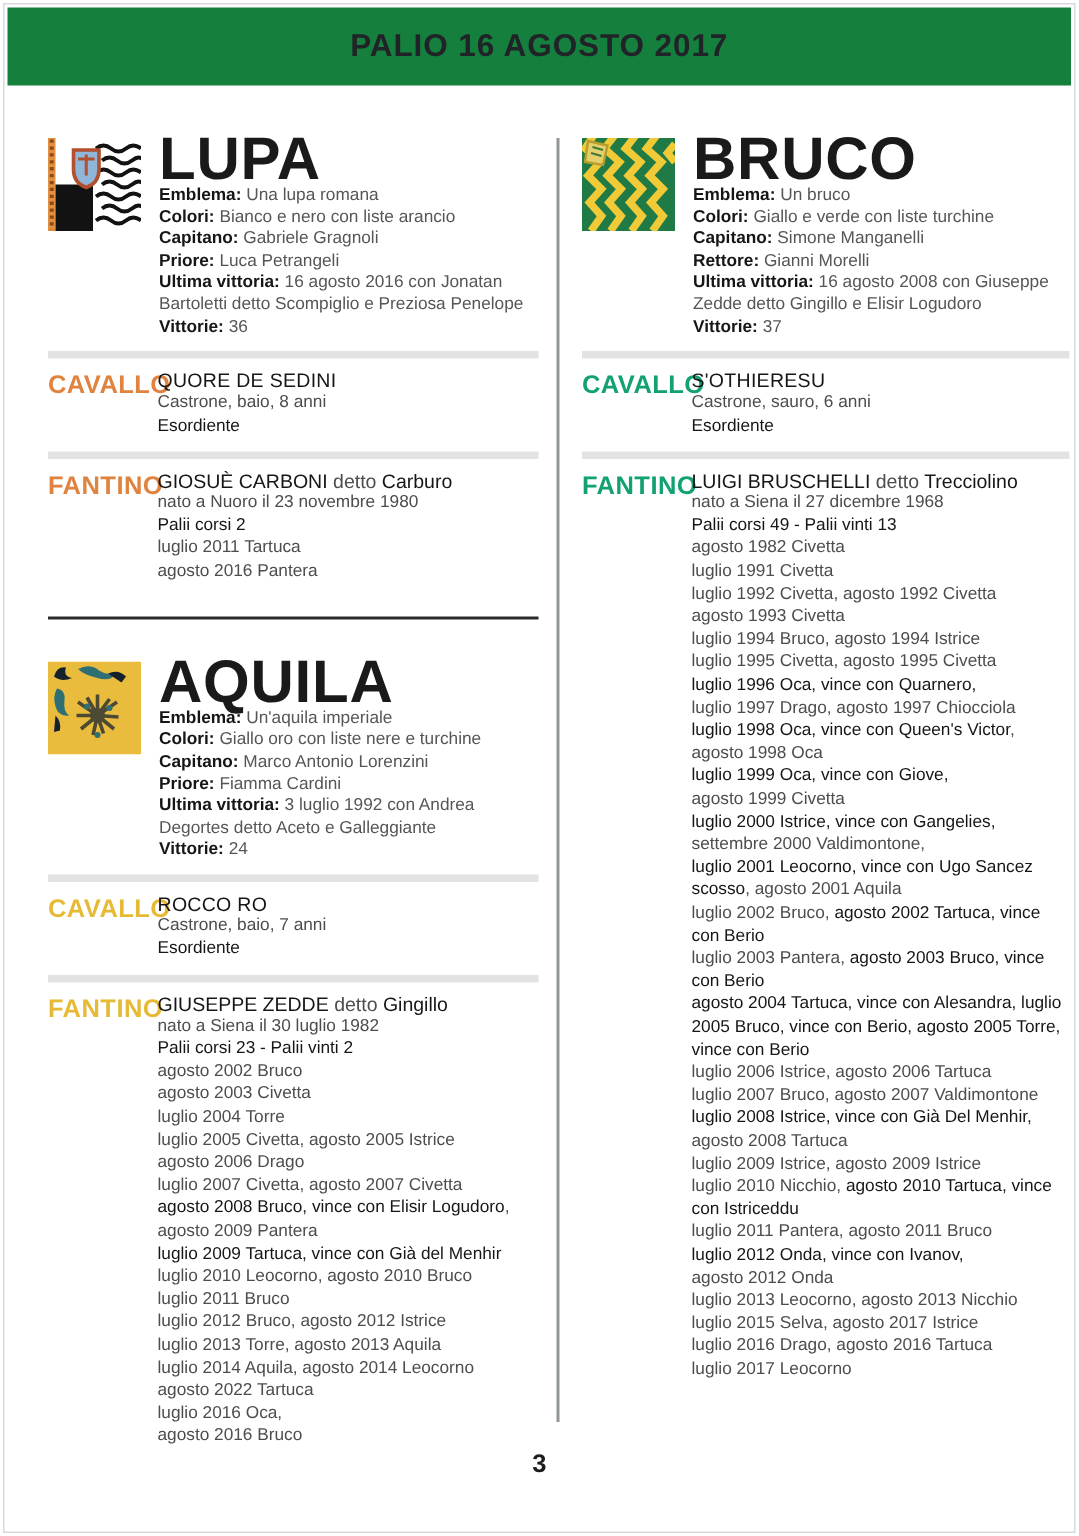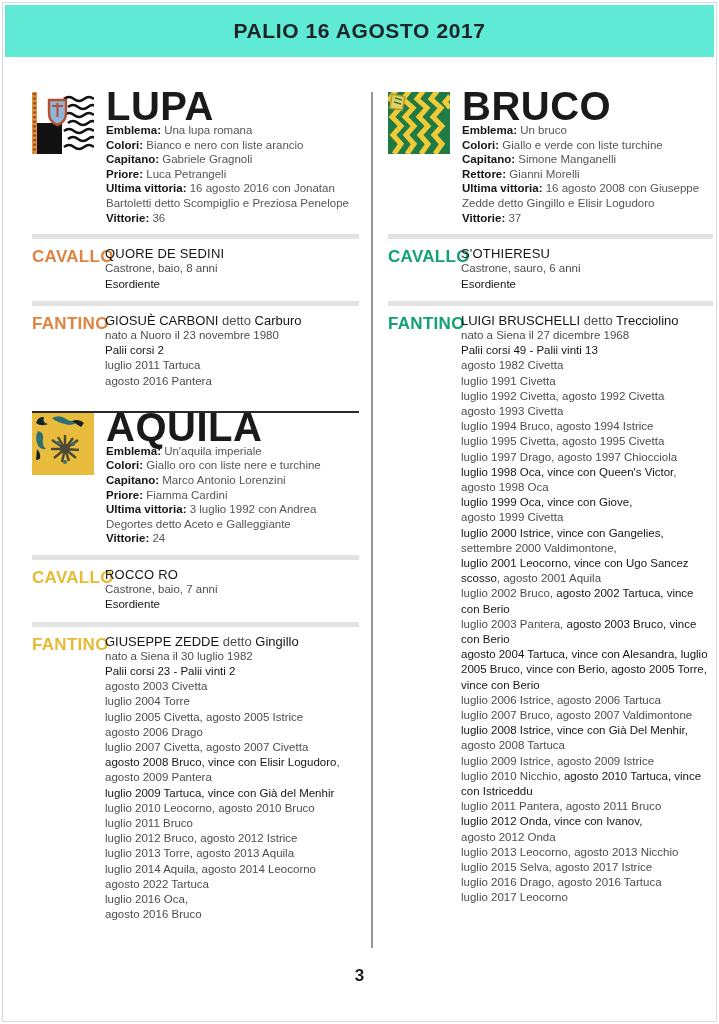--- a/index.html
+++ b/index.html
@@ -4,38 +4,38 @@
 <style>
   html,body { margin:0; padding:0; background:#ffffff; }
   body { font-family:"Liberation Sans", sans-serif; }
   .page {
     position:relative; width:719px; height:1024px; background:#ffffff;
     overflow:hidden; box-sizing:border-box;
   }
   .frame { position:absolute; inset:2px; border:1px solid #d7dadc; pointer-events:none; }
   .header-band {
     position:absolute; top:5px; left:5px; right:5px; height:52px;
-    background:#5eead4; display:flex; align-items:center; justify-content:center;
+    background:#15803d; display:flex; align-items:center; justify-content:center;
   }
   .header-band h1 {
     margin:0; font-size:21px; font-weight:bold; color:#202327; letter-spacing:0.6px;
   }
   .col { position:absolute; top:92px; }
   .col-left  { left:32px;  width:327px; }
   .col-right { left:388px; width:325px; }
   .vdivider {
     position:absolute; left:371px; top:92px; width:2px; height:856px; background:#919799;
   }
   .page-number {
     position:absolute; left:0; right:0; top:966px; text-align:center;
     font-size:17px; font-weight:bold; color:#1c1c1c;
   }
 
   .contrada { margin-bottom:22px; }
-  .contrada.ruled { border-top:2px solid #2a2a2a; padding-top:0; margin-top:4px; }
+  .contrada.ruled { border-top:2px solid #2a2a2a; padding-top:28px; margin-top:4px; }
 
   .c-header { display:flex; gap:12px; }
   .flag { width:62px; height:62px; flex:none; }
   .flag svg { display:block; width:62px; height:62px; }
   .head-right { flex:1; min-width:0; }
   .c-name {
     margin:0 0 3px; font-size:40px; line-height:28px; font-weight:bold;
     color:#1a1a1a; letter-spacing:0.5px;
   }
   .c-details p { margin:0; font-size:11.5px; line-height:14.6px; color:#565656; }
@@ -167,20 +167,21 @@
       </div>
     </div>
     <div class="bar"></div>
     <div class="row">
       <span class="row-label fantino-label">FANTINO</span>
       <div class="row-content">
         <div class="jockey-title"><span class="b">GIUSEPPE ZEDDE</span><span> detto </span><span class="b">Gingillo</span></div>
         <div class="jockey-lines">
               <div class="cline"><span>nato a Siena il 30 luglio 1982</span></div>
               <div class="cline"><span class="b">Palii corsi 23 - Palii vinti 2</span></div>
+              <div class="cline"><span>agosto 2002 Bruco</span></div>
               <div class="cline"><span>agosto 2003 Civetta</span></div>
               <div class="cline"><span>luglio 2004 Torre</span></div>
               <div class="cline"><span>luglio 2005 Civetta, agosto 2005 Istrice</span></div>
               <div class="cline"><span>agosto 2006 Drago</span></div>
               <div class="cline"><span>luglio 2007 Civetta, agosto 2007 Civetta</span></div>
               <div class="cline"><span class="b">agosto 2008 Bruco, vince con Elisir Logudoro</span><span>, agosto 2009 Pantera</span></div>
               <div class="cline"><span class="b">luglio 2009 Tartuca, vince con Già del Menhir</span></div>
               <div class="cline"><span>luglio 2010 Leocorno, agosto 2010 Bruco</span></div>
               <div class="cline"><span>luglio 2011 Bruco</span></div>
               <div class="cline"><span>luglio 2012 Bruco, agosto 2012 Istrice</span></div>
@@ -242,20 +243,21 @@
         <div class="jockey-title"><span class="b">LUIGI BRUSCHELLI</span><span> detto </span><span class="b">Trecciolino</span></div>
         <div class="jockey-lines">
               <div class="cline"><span>nato a Siena il 27 dicembre 1968</span></div>
               <div class="cline"><span class="b">Palii corsi 49 - Palii vinti 13</span></div>
               <div class="cline"><span>agosto 1982 Civetta</span></div>
               <div class="cline"><span>luglio 1991 Civetta</span></div>
               <div class="cline"><span>luglio 1992 Civetta, agosto 1992 Civetta</span></div>
               <div class="cline"><span>agosto 1993 Civetta</span></div>
               <div class="cline"><span>luglio 1994 Bruco, agosto 1994 Istrice</span></div>
               <div class="cline"><span>luglio 1995 Civetta, agosto 1995 Civetta</span></div>
+              <div class="cline"><span class="b">luglio 1996 Oca, vince con Quarnero,</span></div>
               <div class="cline"><span>luglio 1997 Drago, agosto 1997 Chiocciola</span></div>
               <div class="cline"><span class="b">luglio 1998 Oca, vince con Queen's Victor</span><span>,</span></div>
               <div class="cline"><span>agosto 1998 Oca</span></div>
               <div class="cline"><span class="b">luglio 1999 Oca, vince con Giove,</span></div>
               <div class="cline"><span>agosto 1999 Civetta</span></div>
               <div class="cline"><span class="b">luglio 2000 Istrice, vince con Gangelies,</span></div>
               <div class="cline"><span>settembre 2000 Valdimontone,</span></div>
               <div class="cline"><span class="b">luglio 2001 Leocorno, vince con Ugo Sancez scosso</span><span>, agosto 2001 Aquila</span></div>
               <div class="cline"><span>luglio 2002 Bruco, </span><span class="b">agosto 2002 Tartuca, vince con Berio</span></div>
               <div class="cline"><span>luglio 2003 Pantera, </span><span class="b">agosto 2003 Bruco, vince con Berio</span></div>

